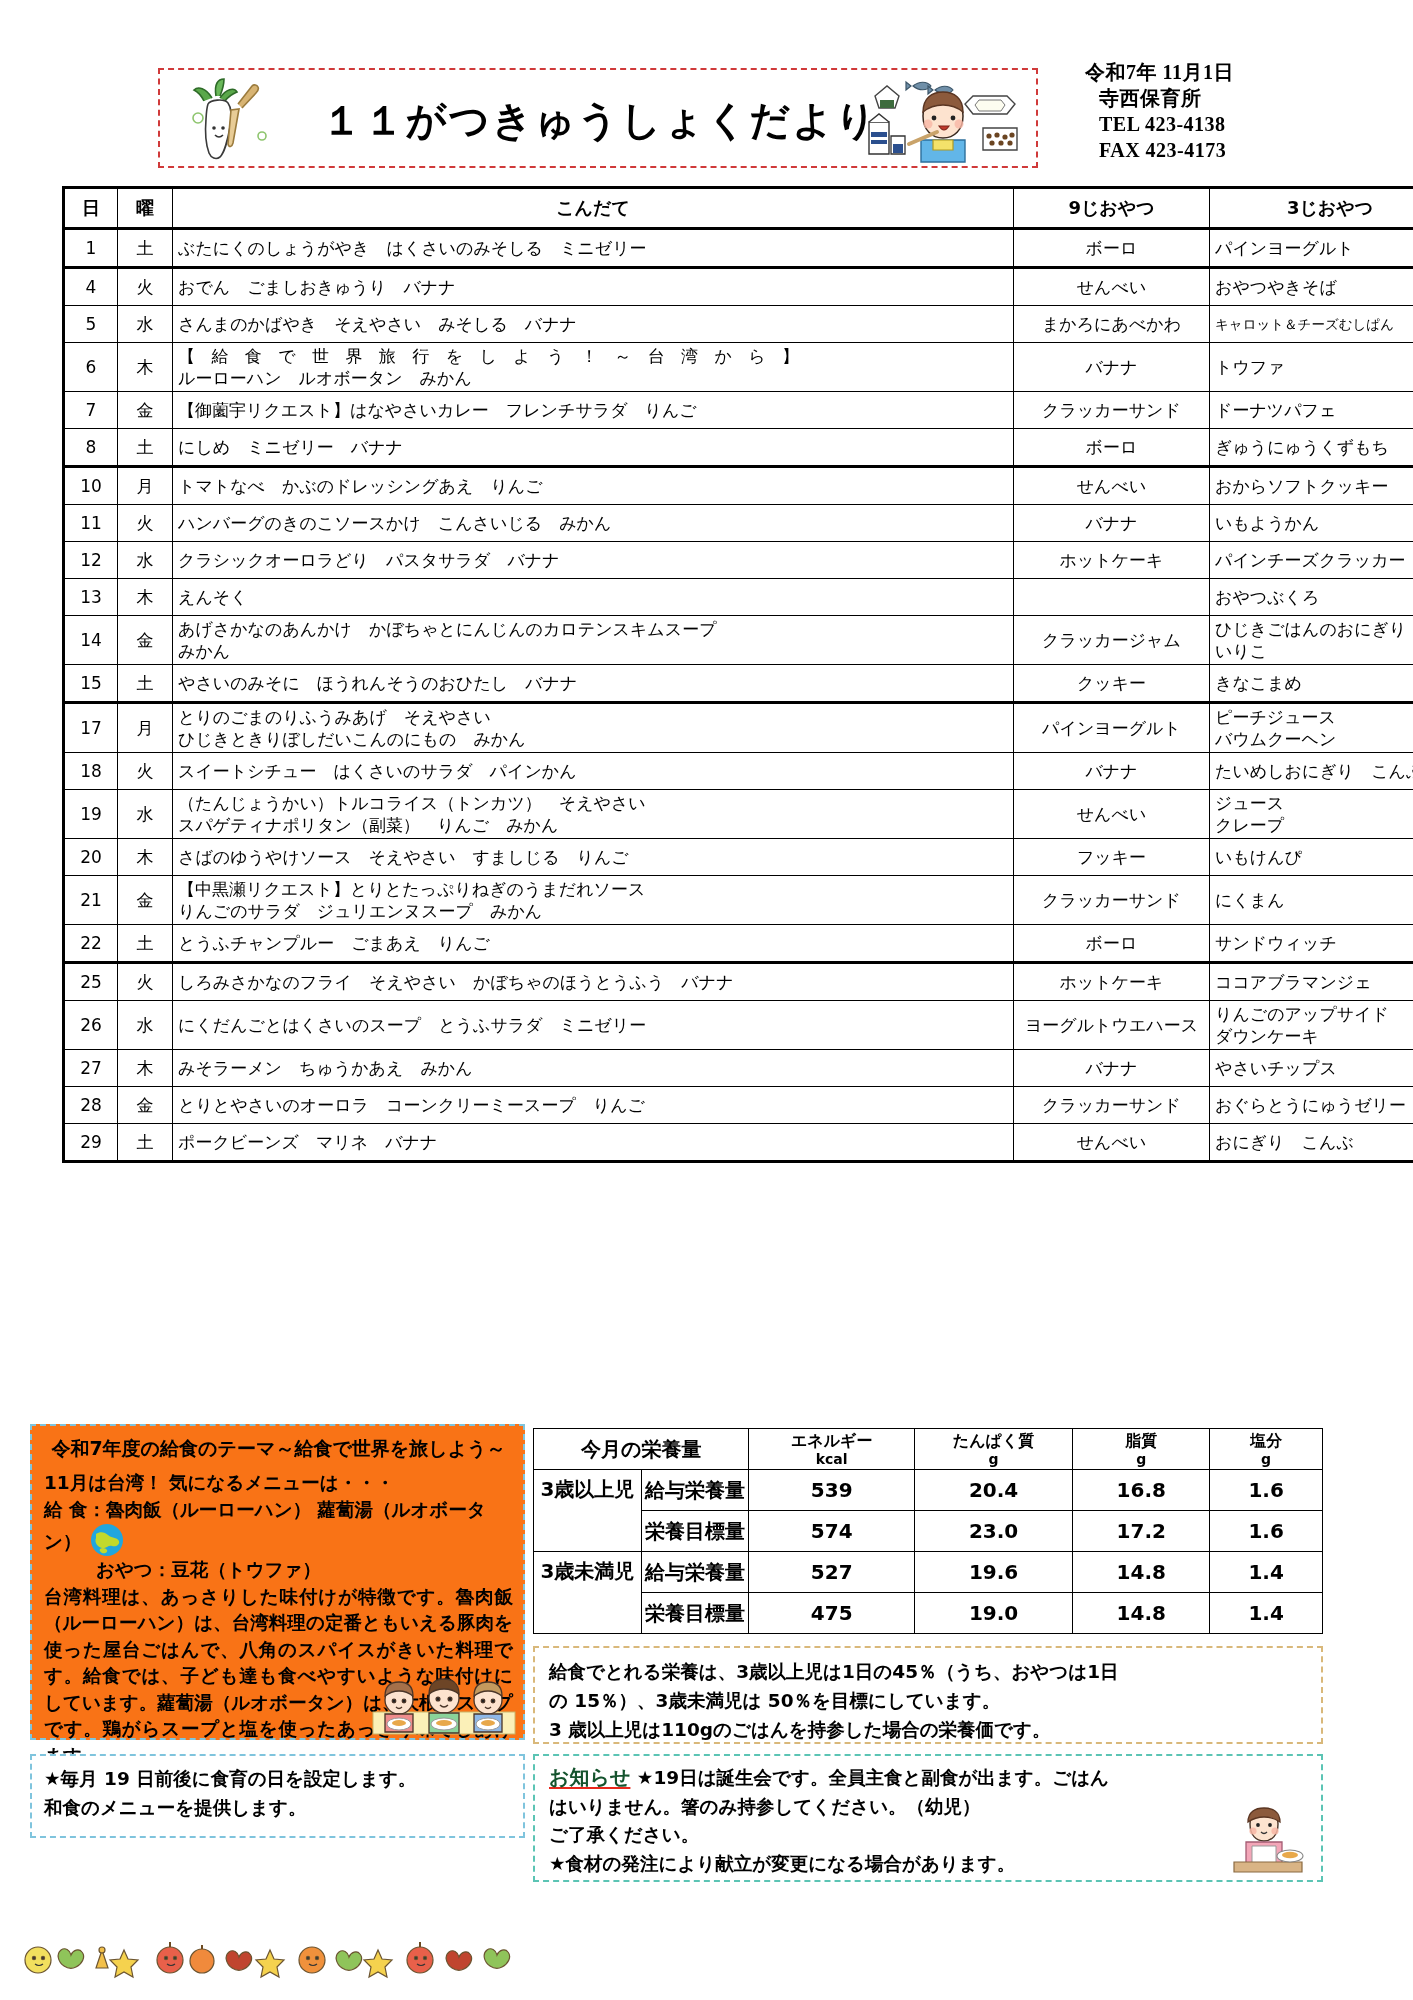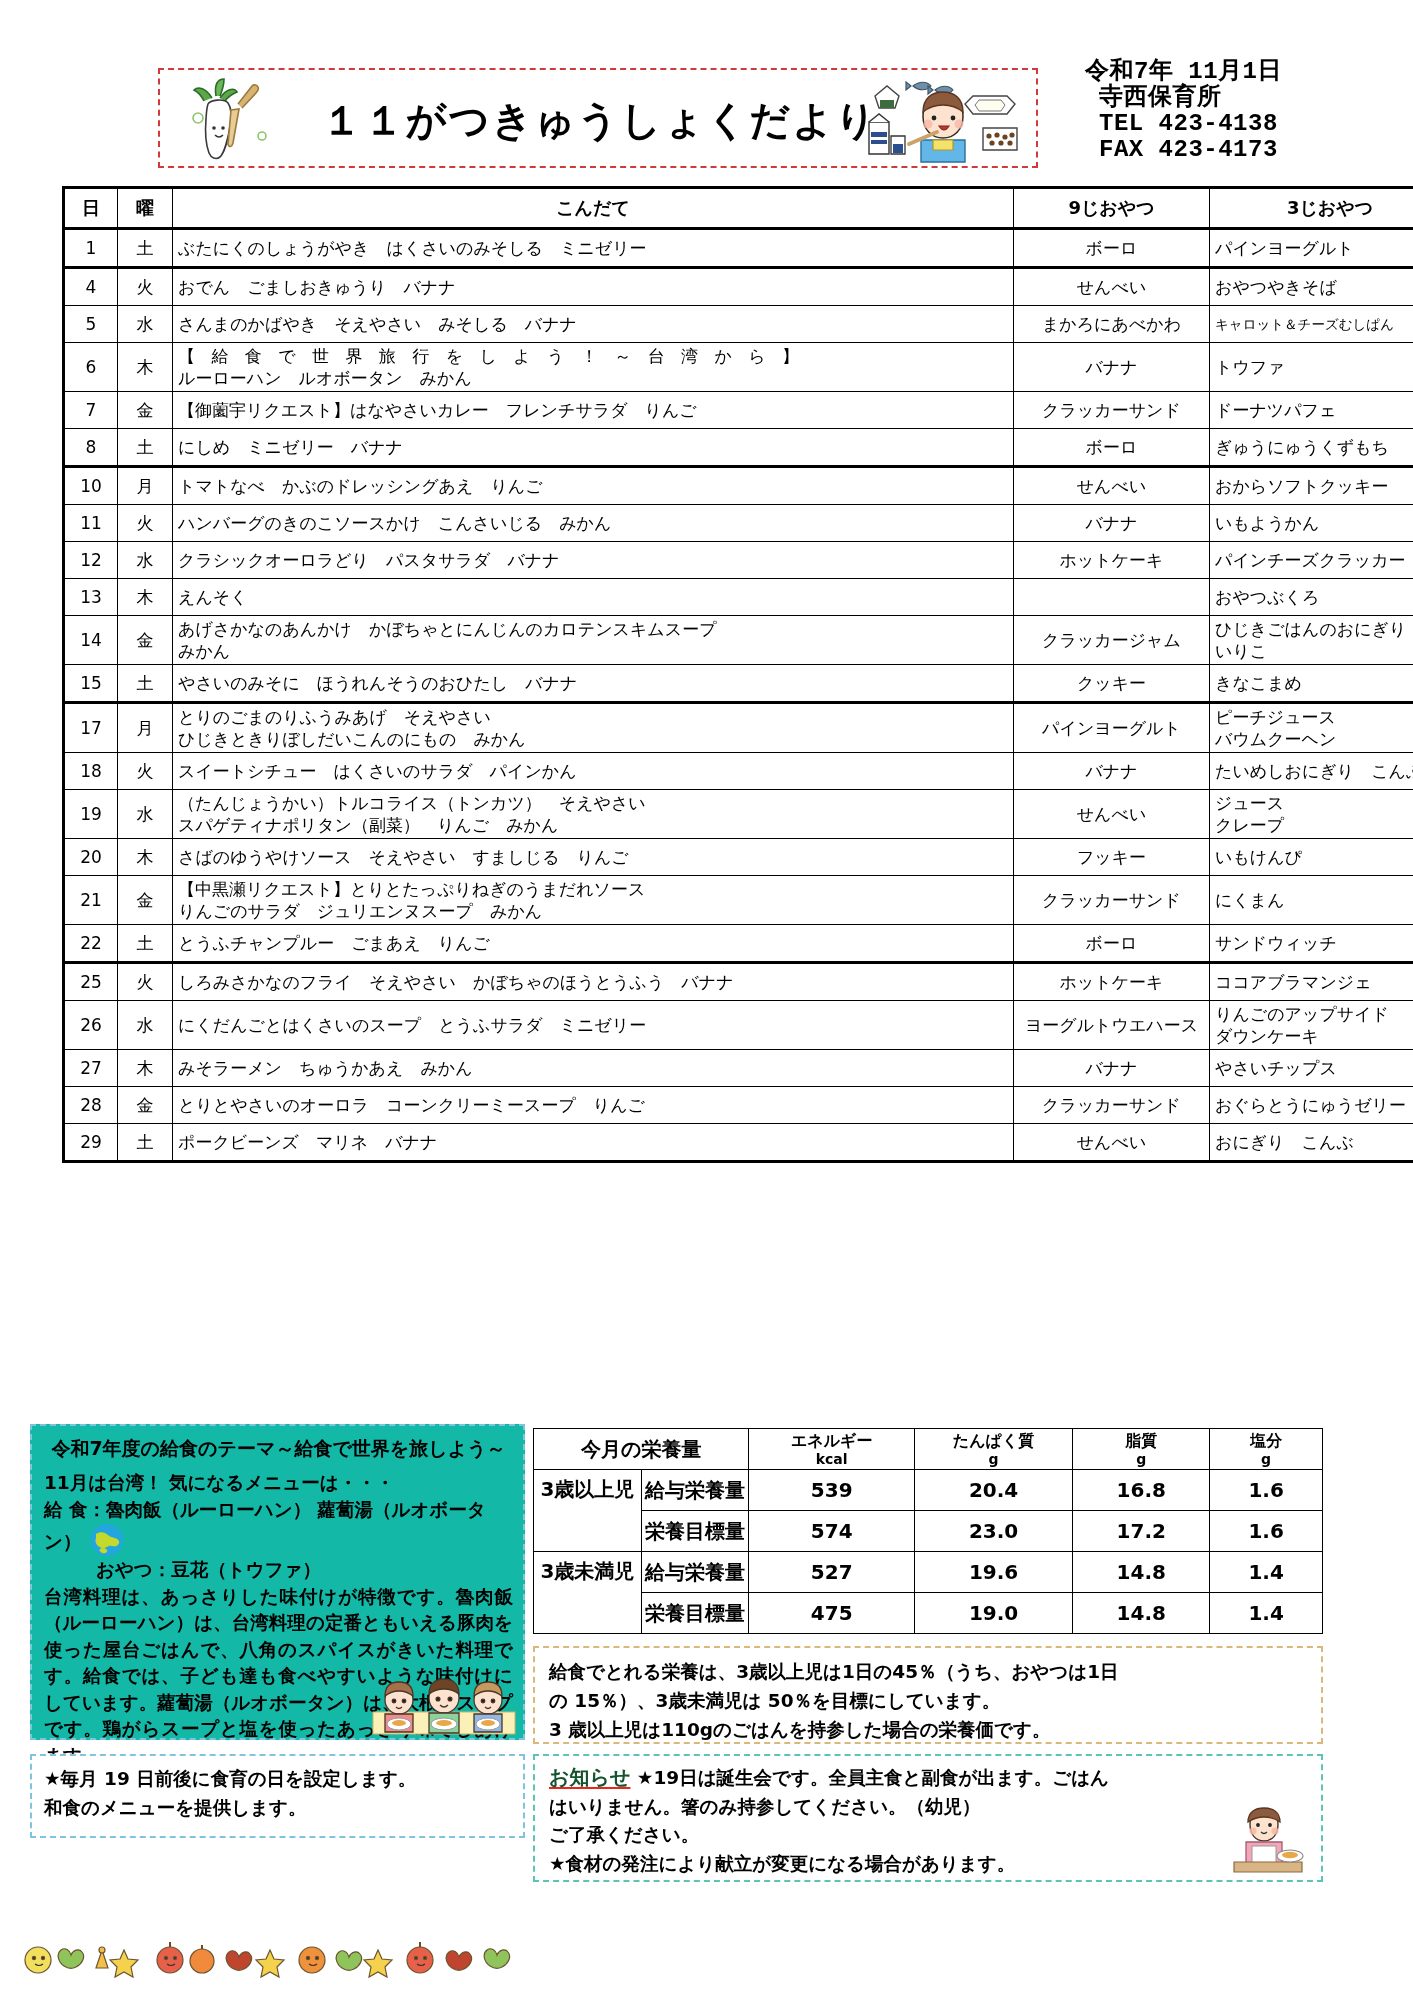--- a/index.html
+++ b/index.html
@@ -25,22 +25,22 @@
   .title-text{
     position:absolute;left:0;top:0;width:880px;height:100px;
     display:flex;align-items:center;justify-content:center;
     font-size:40px;font-weight:bold;letter-spacing:2px;
     font-family:"DejaVu Sans",sans-serif;
   }
   .hdr-illus-left{position:absolute;left:16px;top:6px;width:110px;height:88px;}
   .hdr-illus-right{position:absolute;right:10px;top:4px;width:165px;height:92px;}
   .contact{
     position:absolute;left:1085px;top:4px;
-    font-size:24px;line-height:26px;font-weight:bold;letter-spacing:.5px;
-    font-family:Liberation Mono, monospace;
+    font-size:20px;line-height:26px;font-weight:bold;letter-spacing:.5px;
+    font-family:Liberation Serif, serif;
   }
   .contact div:nth-child(n+2){padding-left:14px;}
 
   
   .menu-wrap{position:absolute;left:62px;top:186px;width:1290px;}
   table.menu{
     border-collapse:collapse;width:1290px;
     font-family:"DejaVu Sans",sans-serif;
     table-layout:fixed;
   }
@@ -66,21 +66,21 @@
   .spaced{letter-spacing:5.5px;}
   .two-line{line-height:23px;}
   .small15{font-size:15px;}
   .small14{font-size:13.5px;}
 
   
   .bottom{position:absolute;left:0;top:1424px;width:1413px;height:520px;}
 
   .theme-box{
     position:absolute;left:30px;top:0;width:495px;height:316px;
-    border:2px dashed #7fc4dd;box-sizing:border-box;background:#14b8a6;
+    border:2px dashed #7fc4dd;box-sizing:border-box;background:#f97316;
     padding:8px 10px 0 12px;
     font-family:"DejaVu Sans",sans-serif;
   }
   .theme-title{font-size:19px;font-weight:bold;text-align:center;margin:2px 0 8px 0;}
   .theme-line{font-size:18.5px;line-height:26.5px;font-weight:bold;}
   .theme-indent{padding-left:52px;}
   .theme-body{font-size:18.5px;line-height:26.5px;font-weight:bold;text-align:justify;}
   .earth{display:inline-block;width:34px;height:34px;vertical-align:-9px;margin-left:2px;}
   .kids{position:absolute;right:4px;bottom:2px;width:150px;height:62px;}
 

